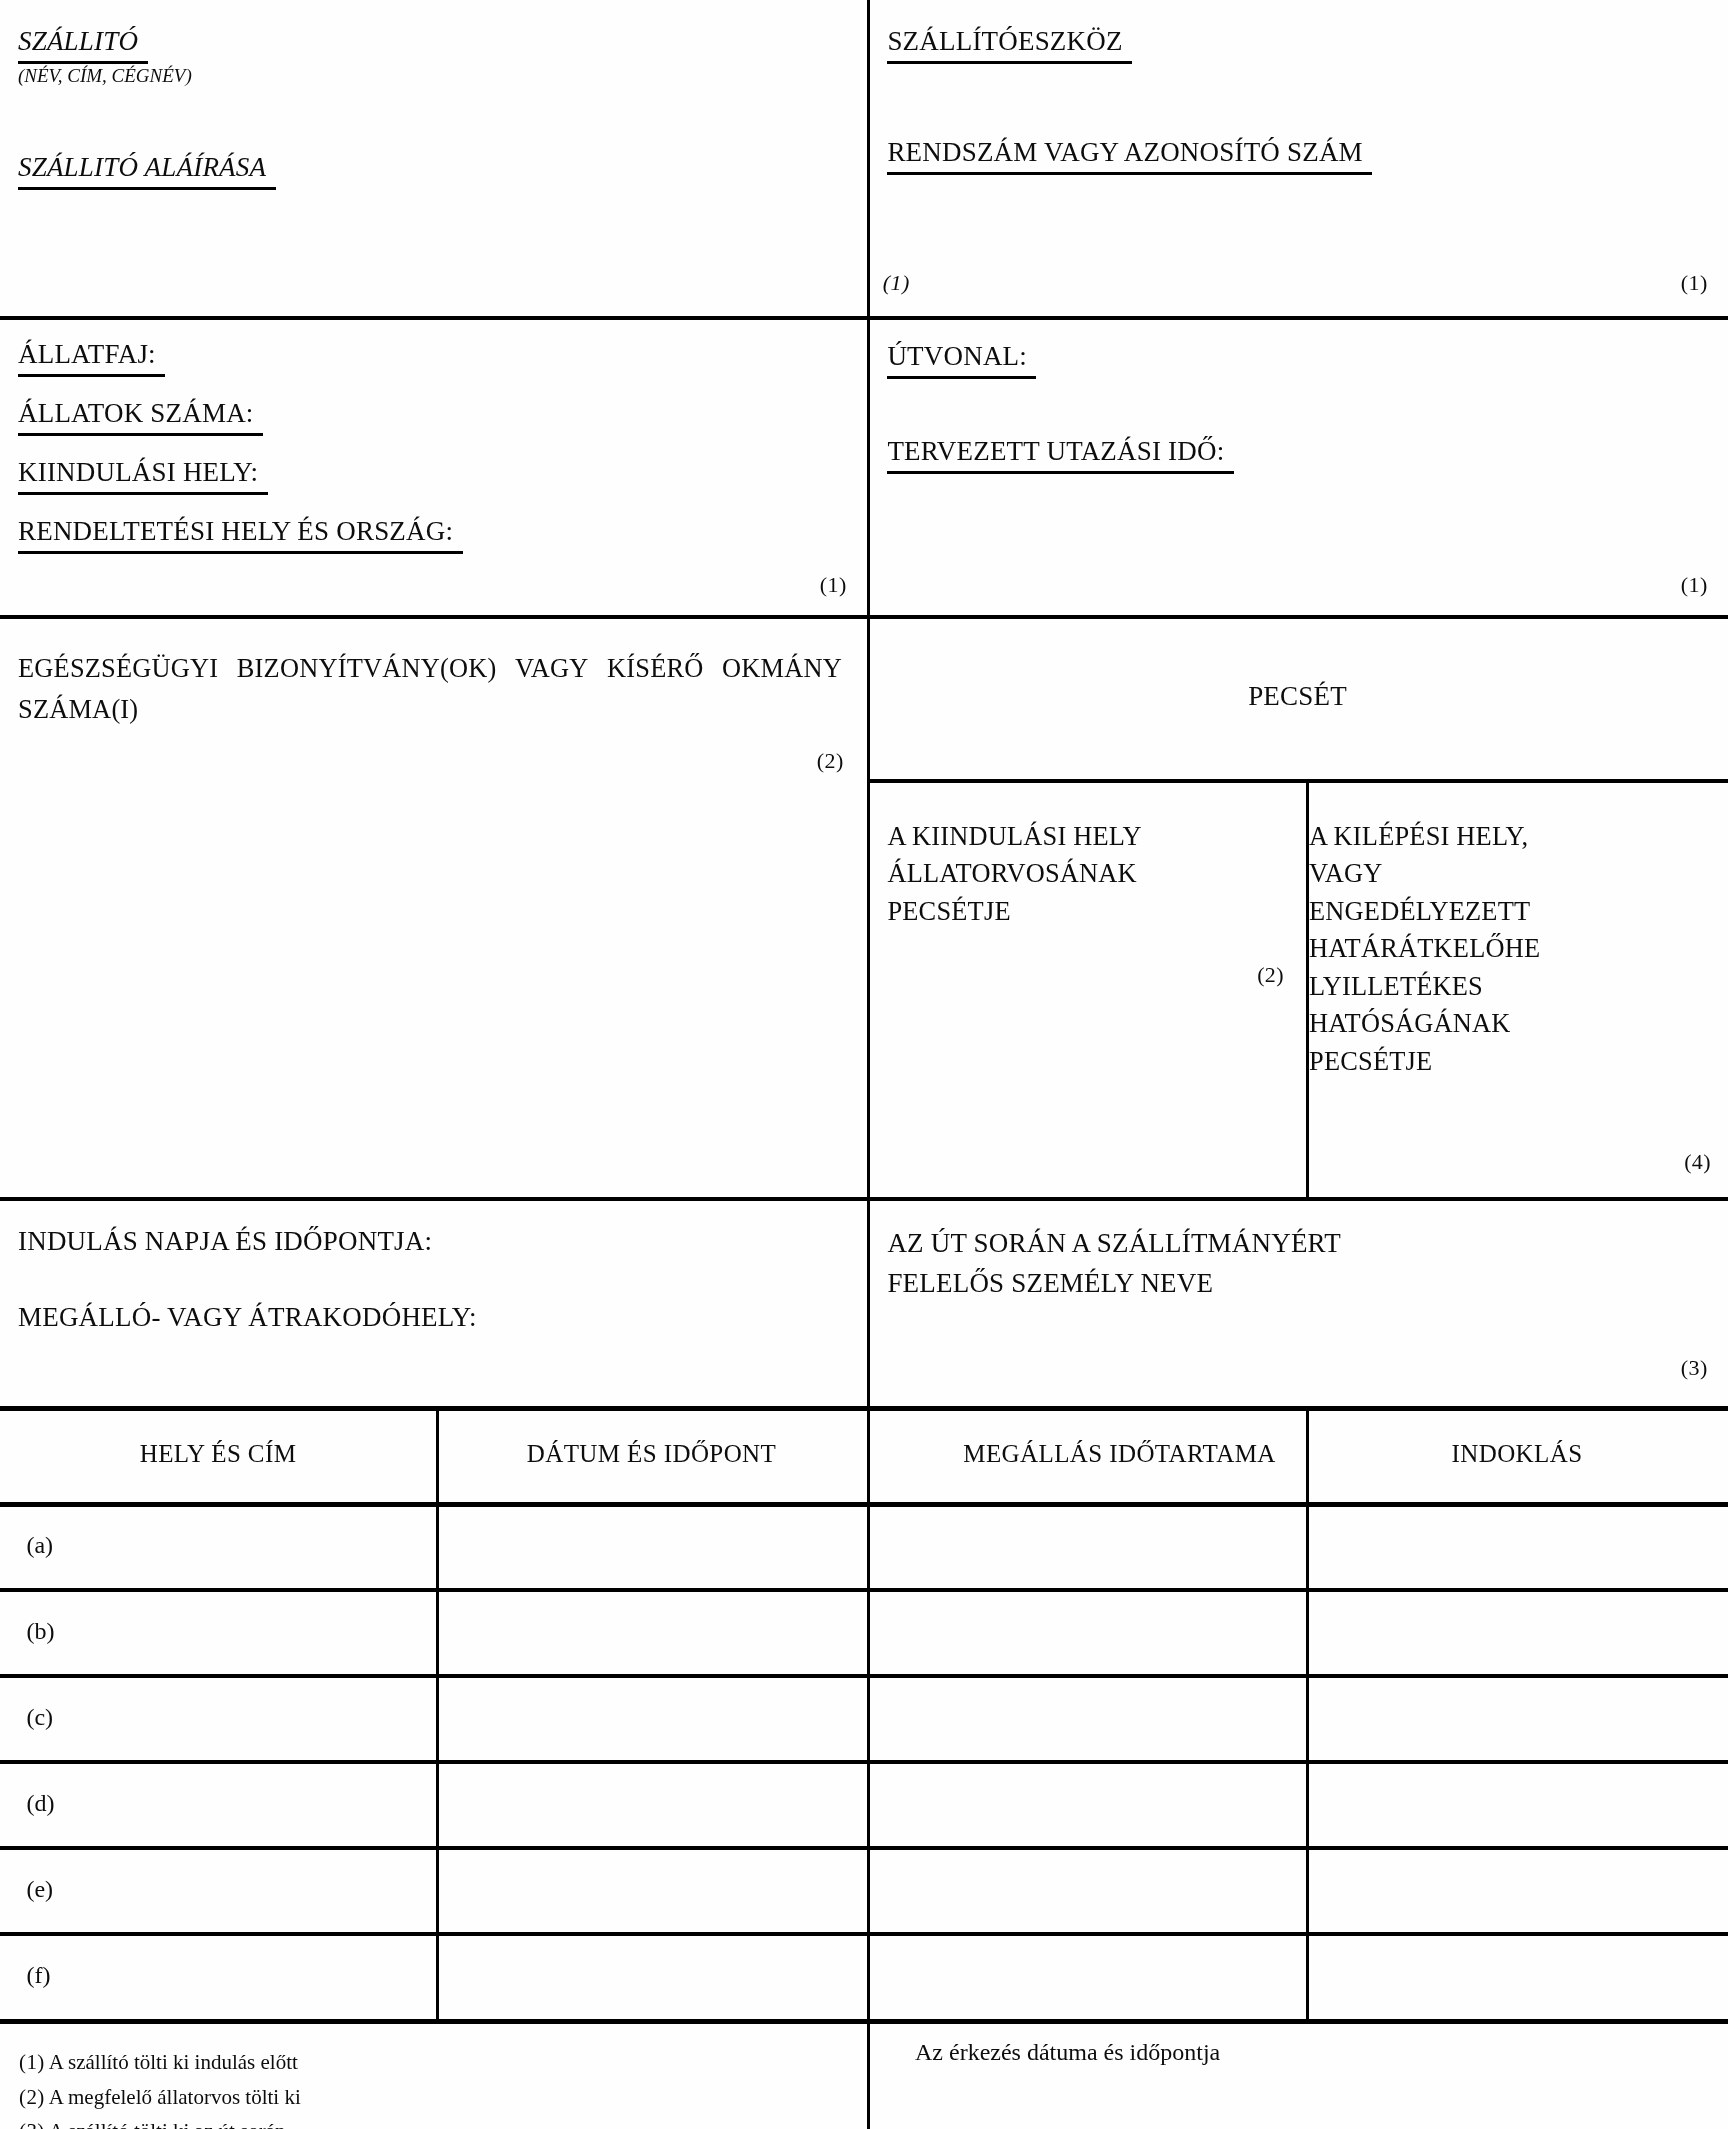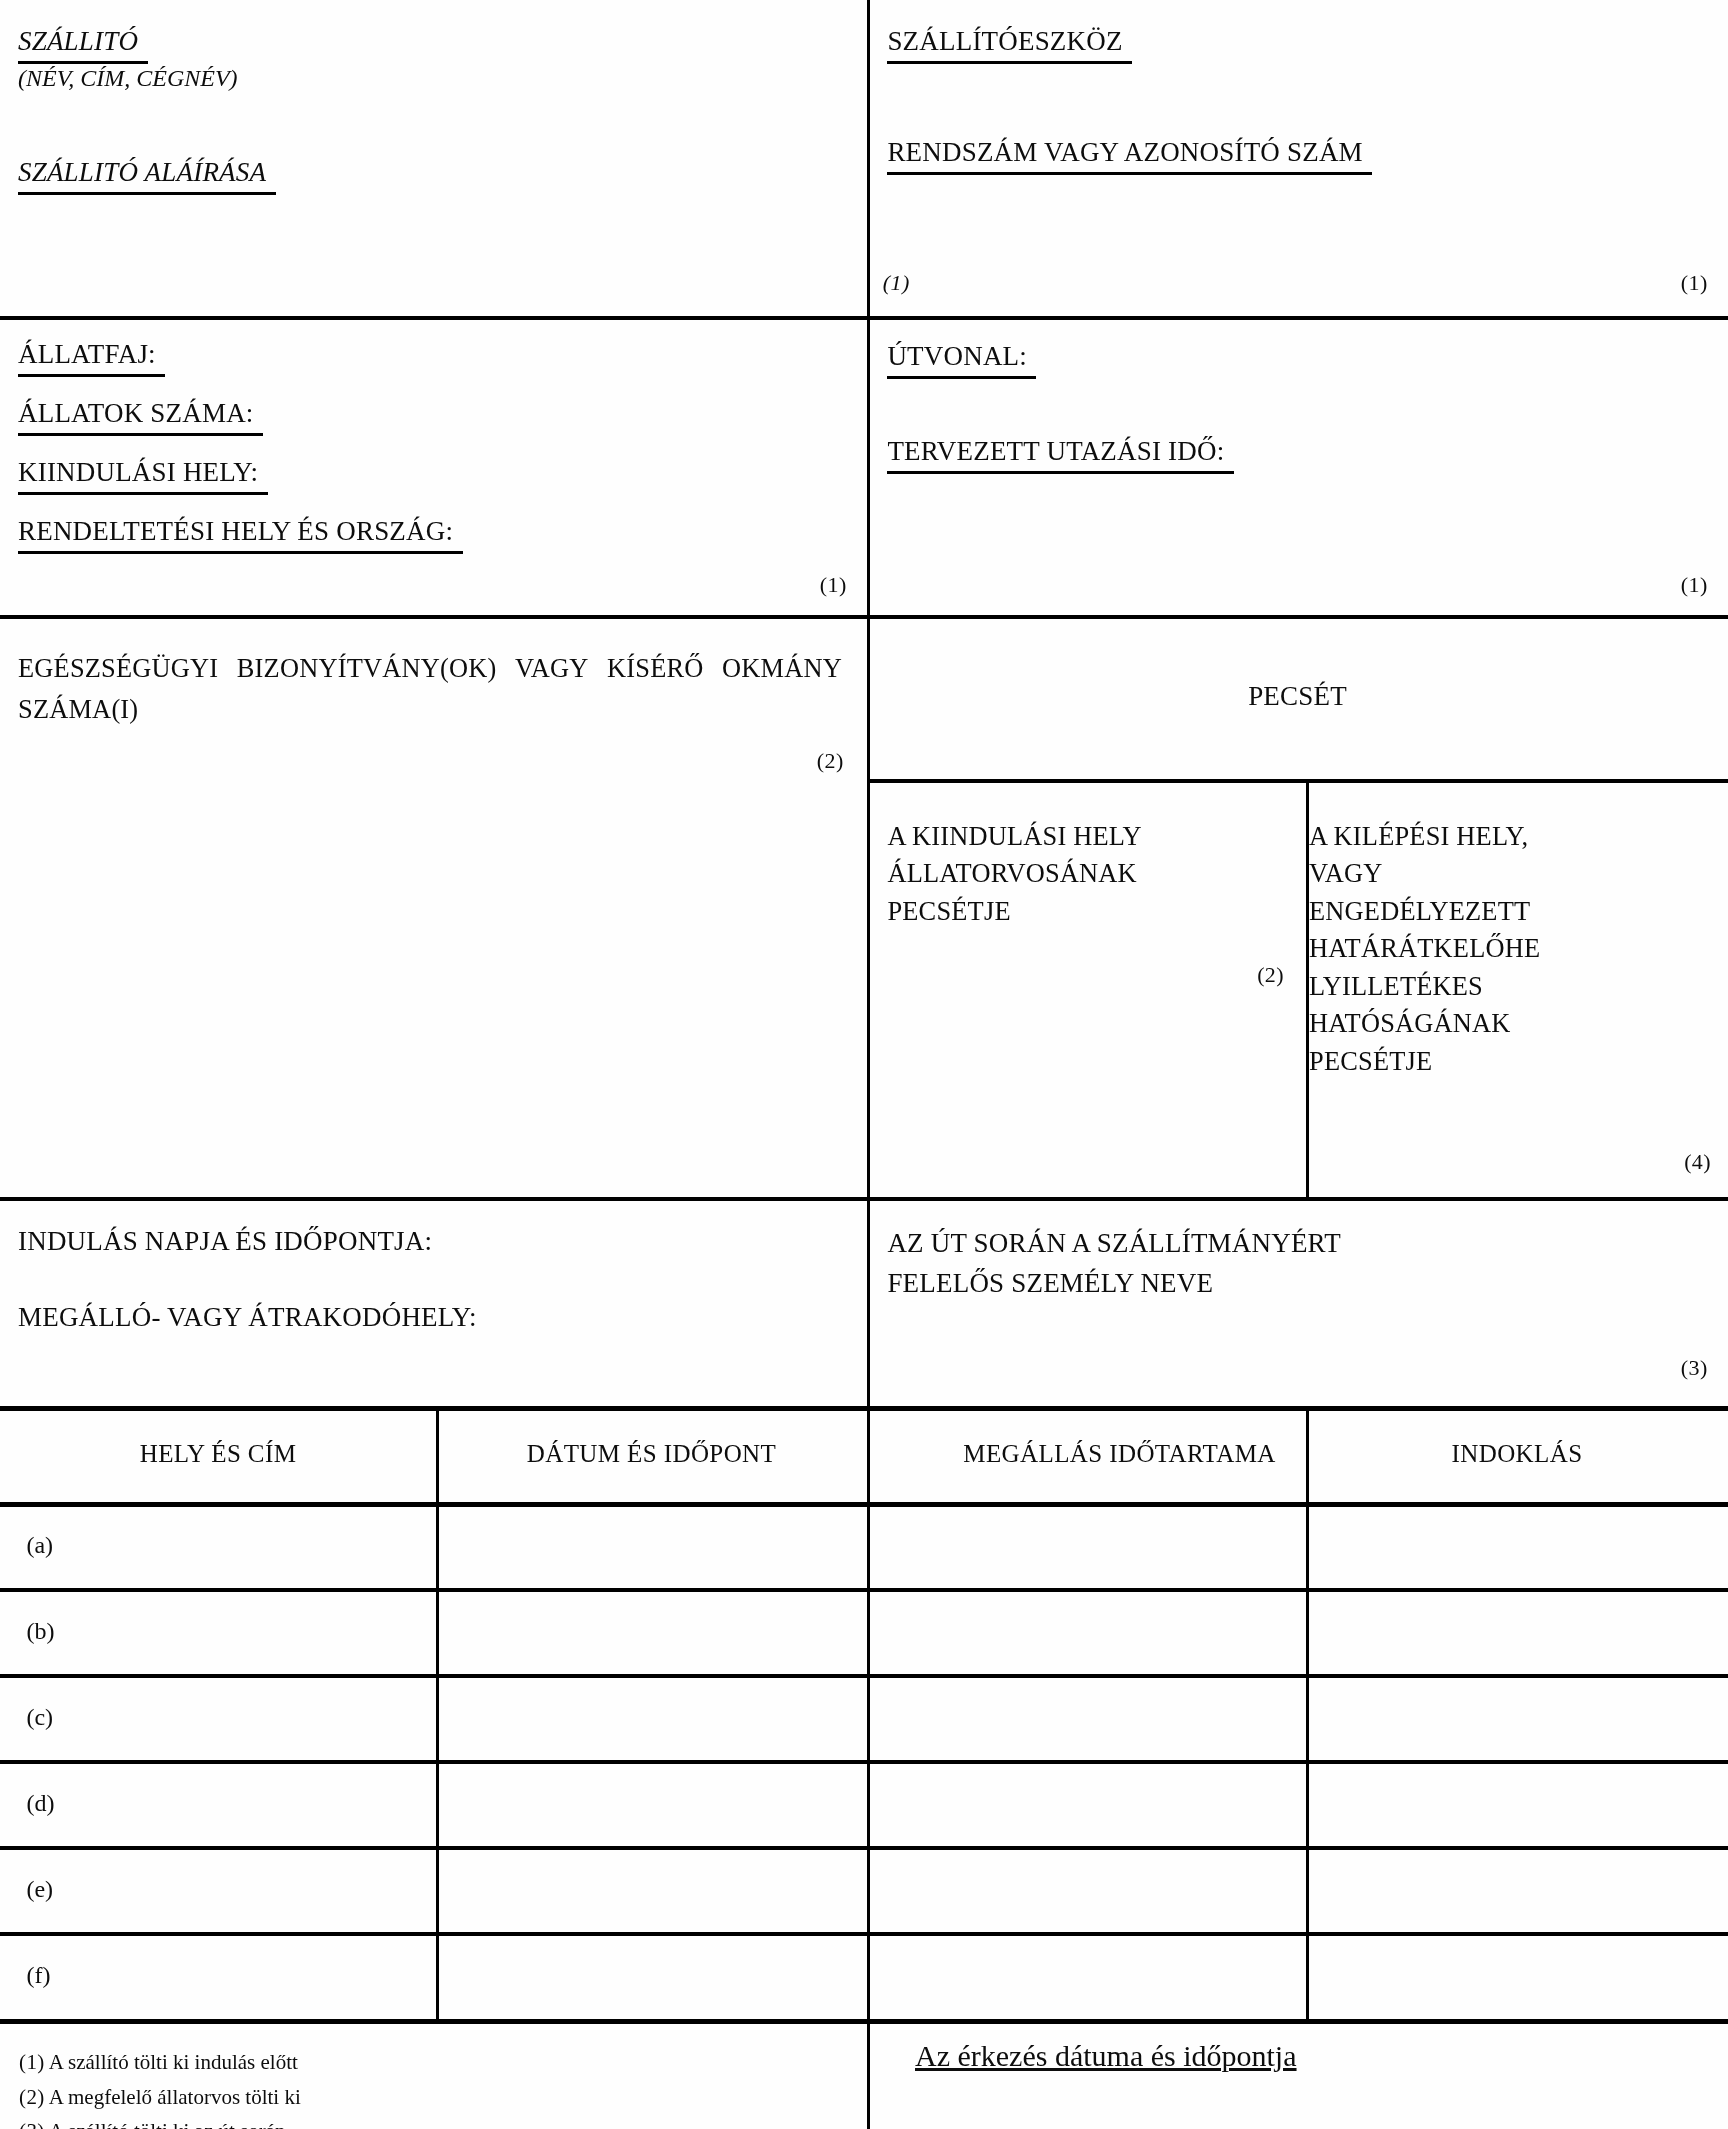--- a/index.html
+++ b/index.html
@@ -16,21 +16,21 @@
   .hline { position: absolute; background: #000; height: 3.8px; }
   .vline { position: absolute; background: #000; width: 3px; }
   .hline.thick { height: 5.1px; }
 
   
   .cell { position: absolute; box-sizing: border-box; }
 
   
   .lbl { font-size: 27px; line-height: 1.16; letter-spacing: 0.2px; }
   .u   { display: table; border-bottom: 3px solid #000; padding: 0.9px 9.4px 3.8px 0; }
-  .sub { font-size: 24px; line-height: 1.15; margin-top: 0.9px; }
+  .sub { font-size: 19px; line-height: 1.15; margin-top: 0.9px; }
 
   .note {
     position: absolute;
     font-size: 22px;
     letter-spacing: 0.4px;
   }
   .note.inline { position: static; display: block; text-align: right; }
 
   .pre  { white-space: pre-line; }
 
@@ -48,21 +48,21 @@
 
   
   .th { display: flex; align-items: center; justify-content: center; font-size: 25px; letter-spacing: 0.4px; font-family: Liberation Serif, serif; }
 
   .rowlabel { font-size: 24px; }
 
   
   .fn { font-size: 21px; line-height: 1.64; }
   .fn .mk { letter-spacing: 0.4px; }
 
-  .smalllabel { font-size: 30px; text-decoration: underline; }
+  .smalllabel { font-size: 24px; }
 </style>
 </head>
 <body>
 
 <div class="page">
 
   <div class="hline" style="left:0; top:316px; width:1729px;"></div>
   <div class="hline" style="left:0; top:615px; width:1729px;"></div>
   <div class="hline" style="left:867px; top:779px; width:861px;"></div>
   <div class="hline" style="left:0; top:1197px; width:1729px;"></div>

